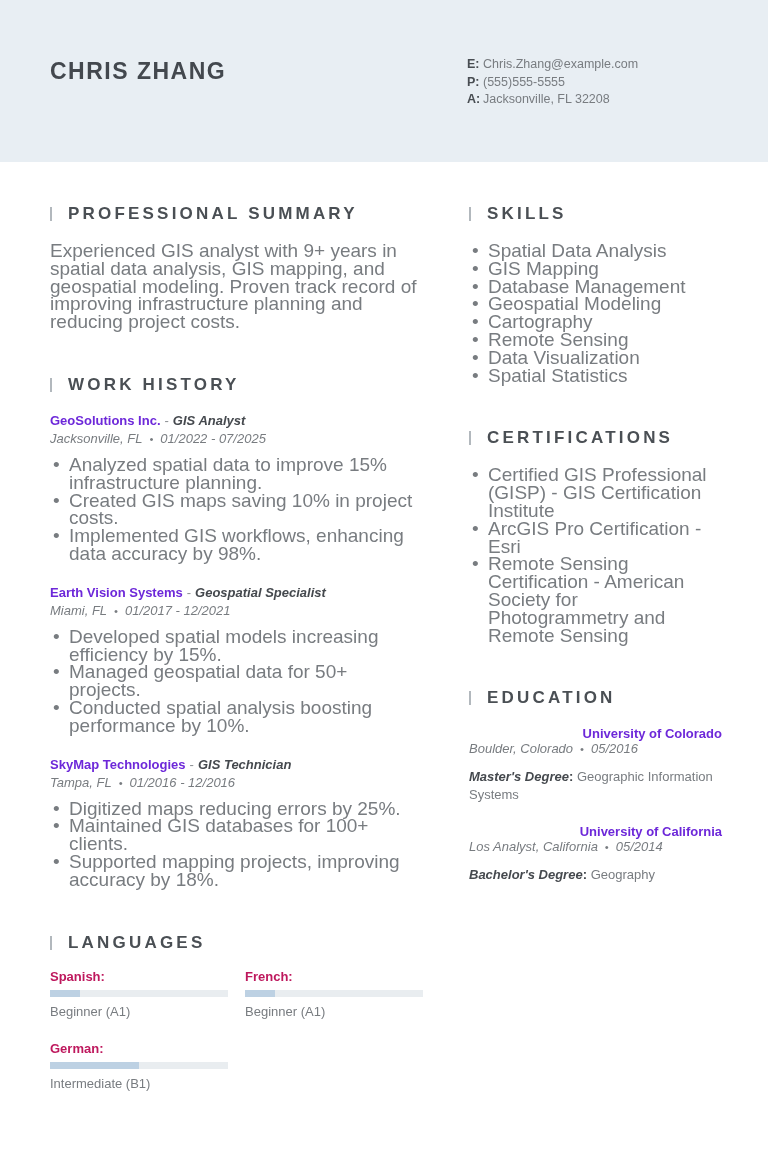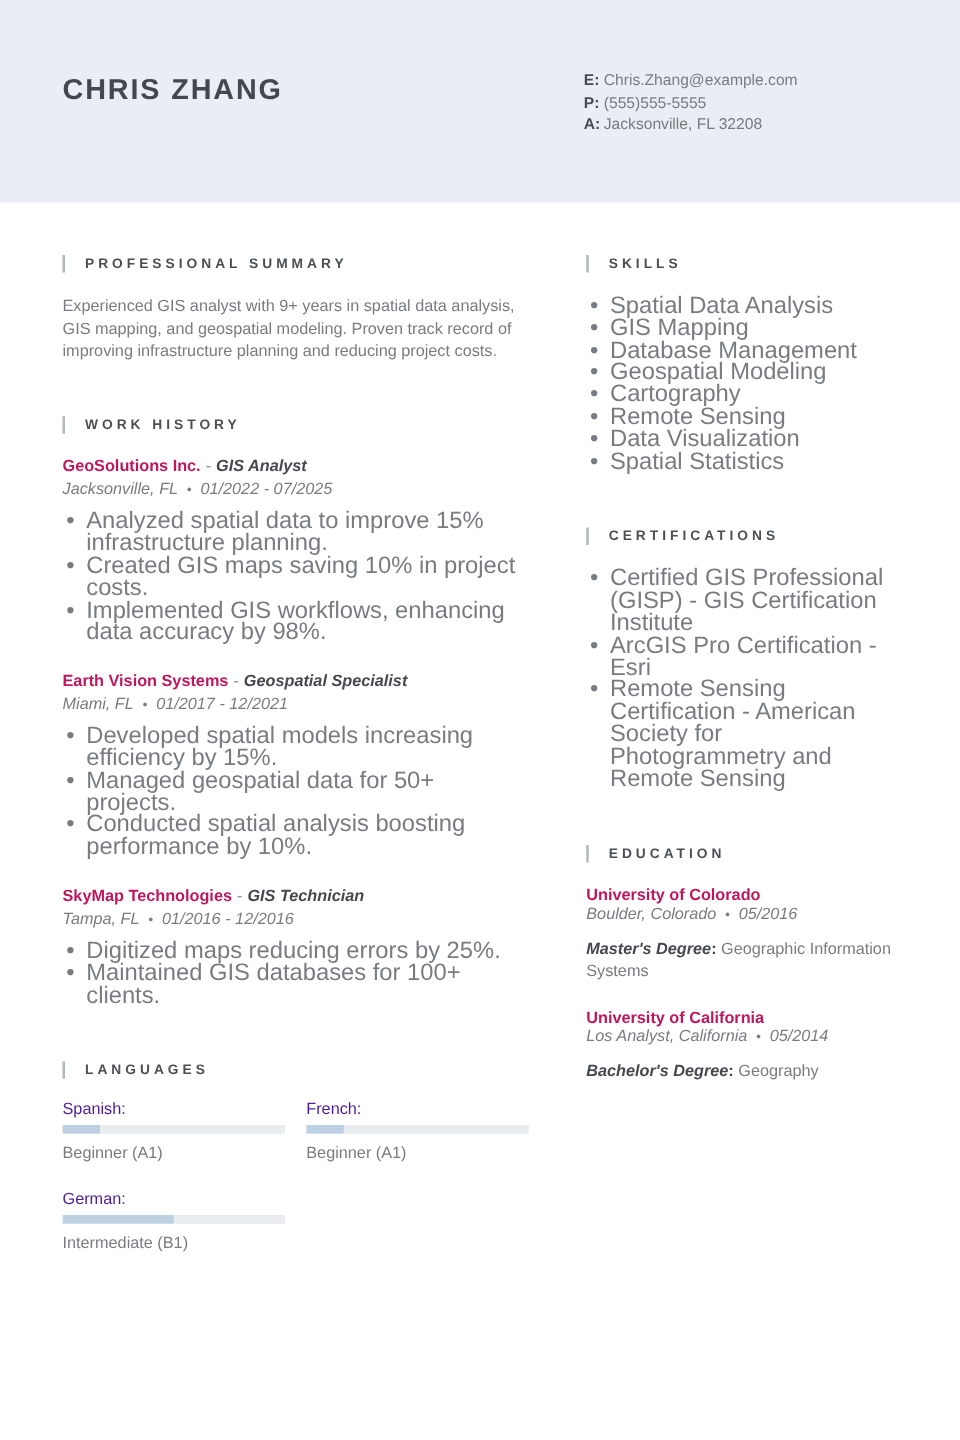--- a/index.html
+++ b/index.html
@@ -50,44 +50,44 @@
     gap: 46px;
   }
   .col-left  { width: 373px; flex: 0 0 373px; }
   .col-right { width: 253px; flex: 0 0 253px; }
 
   
   section { margin-bottom: 44px; }
   .sec-title {
     display: flex;
     align-items: center;
-    font-size: 11px;
+    font-size: 17px;
     font-weight: bold;
     letter-spacing: 3.2px;
     color: #4a4f54;
     margin-bottom: 18px;
   }
   .sec-marker {
     display: inline-block;
     width: 2px; height: 14px;
     background: #b2b8bd;
     margin-right: 16px;
     flex: 0 0 2px;
   }
   .body-text {
-    font-size: 13px;
+    font-size: 19px;
     line-height: 17.8px;
     color: #787c80;
   }
 
   
   .job { margin-bottom: 22px; }
   .job:last-child { margin-bottom: 0; }
   .job-title { font-size: 13px; margin-bottom: 3px; color: #45494e; }
-  .company, .school-name { font-weight: bold; color: #be185d; font-size: 13px; }
+  .company, .school-name { font-weight: bold; color: #6d28d9; font-size: 13px; text-align: right; }
   .dash { color: #8a8e92; font-weight: normal; padding: 0 4px; }
   .role { font-weight: bold; font-style: italic; color: #45494e; }
   .meta { font-size: 13px; color: #787c80; margin-bottom: 10px; font-style: italic; }
   .meta .sep { padding: 0 7px; font-size: 11px; }
 
   ul.bullets { list-style: none; }
   ul.bullets li {
     position: relative;
     padding-left: 19px;
     font-size: 19px;
@@ -101,21 +101,21 @@
     color: #787c80;
   }
 
   
   .lang-grid {
     display: grid;
     grid-template-columns: 178px 178px;
     column-gap: 17px;
     row-gap: 22px;
   }
-  .lang-name { font-size: 13px; color: #4c1d95; margin-bottom: 6px; }
+  .lang-name { font-size: 13px; color: #be185d; margin-bottom: 6px; font-weight: bold; }
   .lang-track {
     width: 100%; height: 7px;
     background: #e9edf0;
     overflow: hidden;
   }
   .lang-fill { height: 100%; background: #bdd1e3; }
   .lang-level { font-size: 13px; color: #787c80; margin-top: 7px; }
 
   
   .school { margin-bottom: 20px; }
@@ -199,20 +199,21 @@
         <div class="job">
           <div class="job-title">
             <span class="company">SkyMap Technologies</span><span class="dash">-</span><span class="role">GIS Technician</span>
           </div>
           <div class="meta">
             <span>Tampa, FL</span><span class="sep">•</span><span>01/2016 - 12/2016</span>
           </div>
           <ul class="bullets">
             <li>Digitized maps reducing errors by 25%.</li>
             <li>Maintained GIS databases for 100+ clients.</li>
+            <li>Supported mapping projects, improving accuracy by 18%.</li>
           </ul>
         </div>
       </section>
 
       <section class="langs">
         <h2 class="sec-title">
           <span class="sec-marker"></span>
           <span>LANGUAGES</span>
         </h2>
         <div class="lang-grid">

